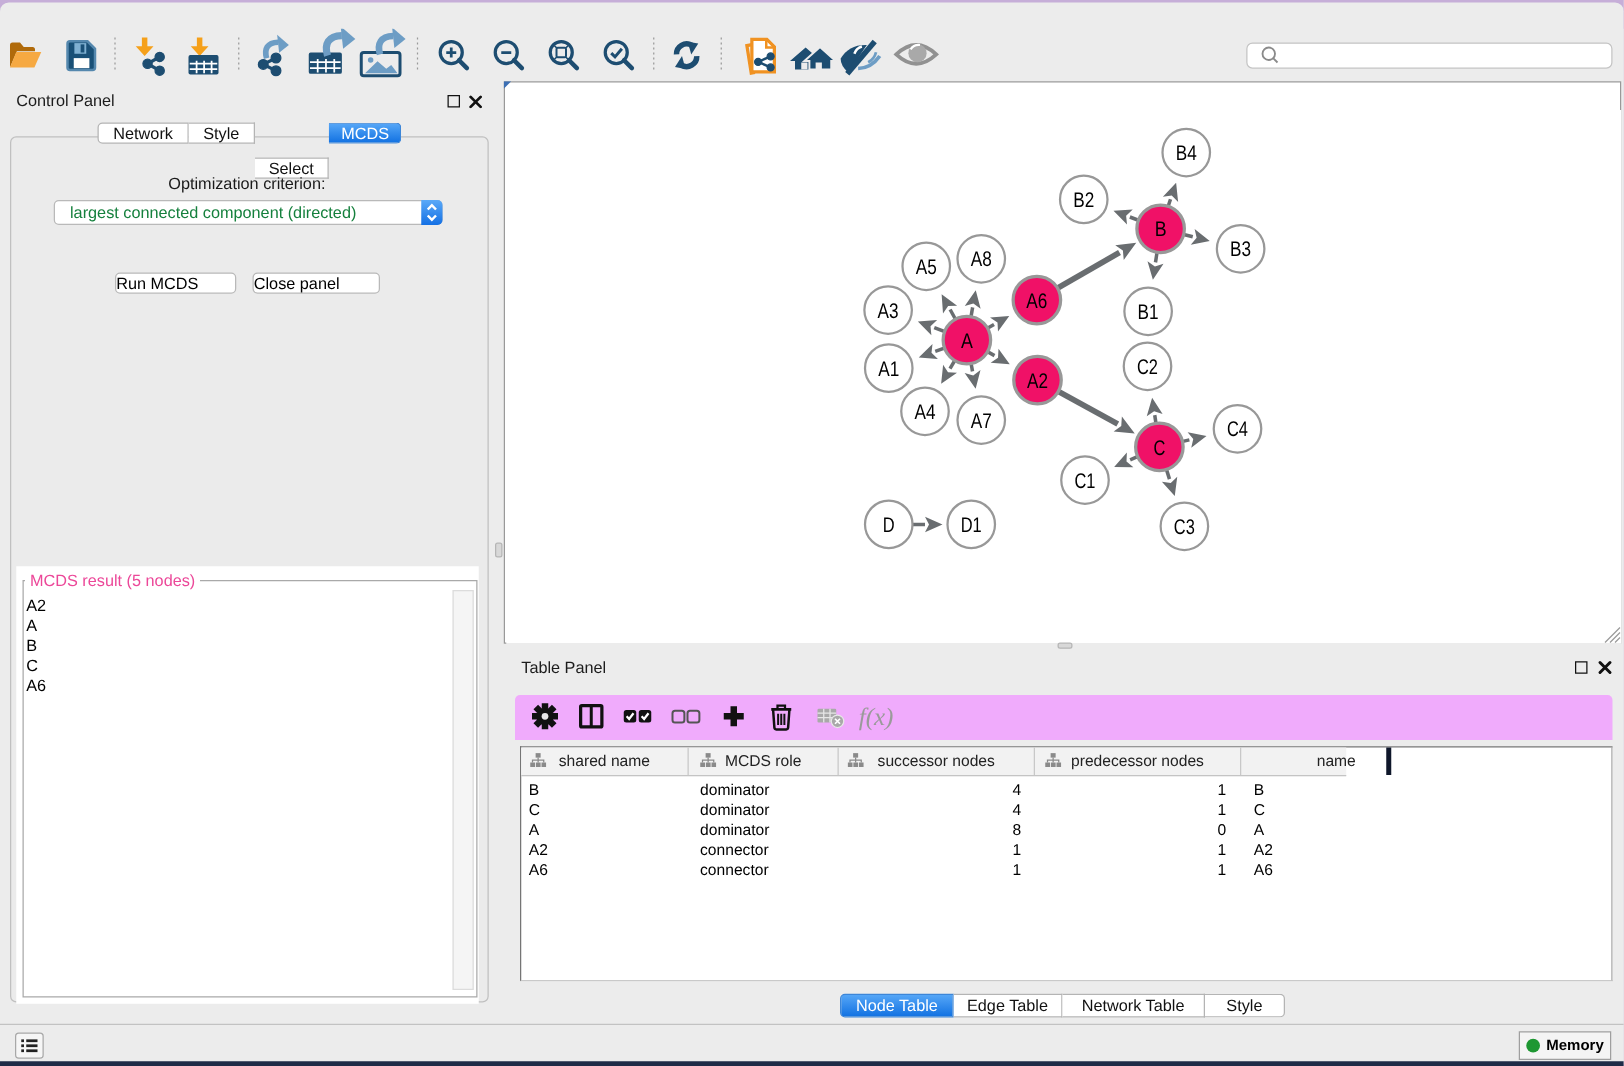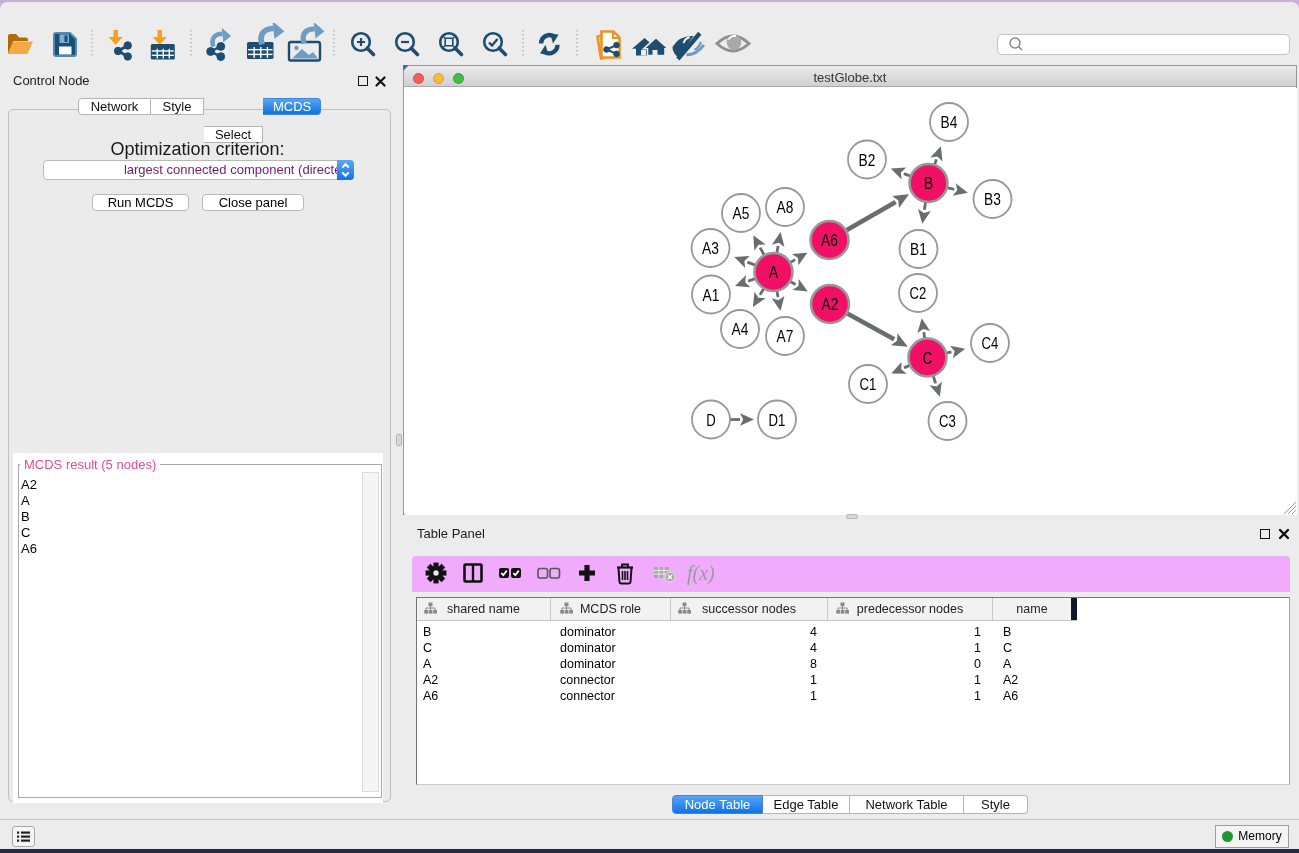--- a/index.html
+++ b/index.html
@@ -23,27 +23,27 @@
 #cp { position:absolute; left:0; top:0; width:395px; height:755px; }
 #cp .hdr { position:absolute; left:13px; top:9px; font-size:13px; color:#1c1c1c; }
 #cppane { position:absolute; left:8px; top:45px; width:383px; height:693px; background:#ebebeb;
   border:1px solid #c0c0c0; border-radius:5px; }
 .tabrow { position:absolute; display:flex; }
 .tabrow .tab { height:17px; background:#fff; border:1px solid #b4b4b4; border-left:none;
   font-size:13px; color:#111; text-align:center; line-height:16px; padding:0 10px; }
 .tabrow .tab:first-child { border-left:1px solid #b4b4b4; border-radius:4px 0 0 4px; }
 .tabrow .tab:last-child { border-radius:0 4px 4px 0; }
 .tabrow .tab.sel { background:linear-gradient(#55a6f7,#1272e2); color:#fff; border-color:#3d86d8; }
-#optlabel { position:absolute; left:0; top:75px; width:395px; text-align:center; font-size:18px; color:#1a1a1a; }
+#optlabel { position:absolute; left:0; top:75px; width:395px; text-align:center; font-size:13px; color:#1a1a1a; }
 #combo { position:absolute; left:43px; top:96px; width:311px; height:20px; background:#fff;
-  border:1px solid #b9b9b9; border-radius:4px; font-size:13px; color:#701a75; line-height:18px; padding-left:12px;text-align:right; }
+  border:1px solid #b9b9b9; border-radius:4px; font-size:13px; color:#15803d; line-height:18px; padding-left:12px; }
 #combo .step { position:absolute; right:-1px; top:-1px; width:17px; height:20px; border-radius:0 4px 4px 0;
   background:linear-gradient(#5aa9f8,#1470e4); }
 .btn { position:absolute; height:17px; background:#fff; border:1px solid #b9b9b9; border-radius:4px;
-  font-size:13px; color:#000; text-align:center; line-height:15px; }
+  font-size:13px; color:#000; text-align:left; line-height:15px;margin-top:24px; }
 
 #resultpanel { position:absolute; left:13px; top:389px; width:370px; height:350px; background:#fff; }
 #resultborder { position:absolute; left:5px; top:11px; width:364px; height:334px; border:1px solid #a9a9a9; }
 #resulttitle { position:absolute; left:7px; top:4px; background:#fff; padding:0 4px; font-size:13px; color:#ec4899; }
 #resultlist { position:absolute; left:8px; top:24px; width:340px; font-size:13px; color:#000; line-height:16px; }
 #resultsb { position:absolute; left:349px; top:19px; width:17px; height:320px; background:#f5f5f5; border:1px solid #dcdcdc; }
 
 #netwin { position:absolute; left:403px; top:1px; width:894px; height:450px; background:#fff; border:1px solid #999; }
 #netwin .wtb { position:absolute; left:0; top:0; width:100%; height:21px;
   background:linear-gradient(#ebebeb,#d0d0d0); border-bottom:1px solid #a9a9a9; }
@@ -55,21 +55,21 @@
 #tptools { position:absolute; left:17px; top:37px; width:878px; height:36px; background:#f0abfc; border-radius:4px 4px 0 0;text-decoration:underline; }
 #tptable { position:absolute; left:21px; top:78px; width:874px; height:188px; background:#fff; border:1px solid #757575; border-bottom-color:#c9c9c9; border-right-color:#aaa; }
 #thead { position:absolute; left:0px; top:0px; width:660px; height:23px; background:#f2f2f2;
   border-bottom:1px solid #c4c4c4; }
 #thead .hc { position:absolute; top:0; height:22px; border-right:1px solid #c8c8c8; font-size:12.5px; color:#222; text-align:center; line-height:22px; }
 .trow { position:absolute; font-size:12.5px; color:#000; }
 
 #btabs { position:absolute; left:277px; top:276px; display:flex; }
 #btabs .tab { height:19px; line-height:18px; }
 
-#statusbar { position:absolute; left:0; top:817px; width:1299px; height:32px; background:#ececec; border-top:1px solid #c2c2c2; }
+#statusbar { position:absolute; left:0; top:817px; width:1299px; height:32px; background:#ececec; border-top:1px solid #c2c2c2;font-weight:bold; }
 #menubtn { position:absolute; left:12px; top:6px; width:23px; height:21px; background:#f6f6f6; border:1px solid #a8a8a8; border-radius:3px; }
 #membtn { position:absolute; left:1215px; top:5px; width:74px; height:23px; background:#f4f4f4; border:1px solid #9f9f9f; font-size:12px; color:#000; text-align:center; line-height:21px; }
 </style>
 </head>
 <body>
 <div id="appwin">
   <div id="toolbar">
     <svg width="1299" height="41" viewBox="0 0 1299 41" style="position:absolute;left:0;top:0">
 <g>
 <path d="M8,31 L8,13 Q8,11 10,11 L16,11 L19,14.5 L26,14.5 Q28,14.5 28,16.5 L28,18 L13.5,18 Z" fill="#b06a0a"></path>
@@ -200,21 +200,21 @@
 </svg>
     <div id="searchbox">
         <svg width="30" height="19" viewBox="0 0 30 19" style="position:absolute;left:5px;top:0">
           <circle cx="12" cy="8" r="5" fill="none" stroke="#8a8a8a" stroke-width="1.5"></circle>
           <line x1="15.5" y1="11.5" x2="19" y2="15" stroke="#8a8a8a" stroke-width="1.5"></line>
         </svg>
       </div>
   </div>
   <div id="main">
     <div id="cp">
-      <div class="hdr">Control Node</div>
+      <div class="hdr">Control Panel</div>
       <div style="position:absolute;left:358px;top:12px;width:10px;height:10px;border:1.5px solid #111;"></div>
  <svg style="position:absolute;left:375px;top:12px;" width="11" height="11" viewBox="0 0 11 11">
           <path d="M1.5,1.5 L9.5,9.5 M9.5,1.5 L1.5,9.5" stroke="#111" stroke-width="2.2" stroke-linecap="round"></path>
         </svg>
       <div id="cppane"></div>
       <div class="tabrow" style="left:78px; top:34px;">
         <div class="tab" style="width:73px;">Network</div>
           <div class="tab" style="width:53px;">Style</div>
           <div class="tab" style="width:59px;margin-top:28px;">Select</div>
           <div class="tab sel" style="width:58px;">MCDS</div>
@@ -231,26 +231,20 @@
         <div id="resultborder"></div>
         <div id="resulttitle">MCDS result (5 nodes)</div>
         <div id="resultlist">A2<br>A<br>B<br>C<br>A6</div>
         <div id="resultsb"></div>
       </div>
     </div>
     <div id="netwin">
       <svg width="6" height="6" viewBox="0 0 6 6" style="position:absolute;left:-1px;top:-1px;z-index:5">
           <path d="M0,0 L6,0 L0,6 Z" fill="#3c6fb4"></path>
         </svg>
-      <div class="wtb">
-        <div class="tl" style="left:9px; top:6.5px; width:11px; height:11px; background:#f55f57; border:0.5px solid #d94c42;"></div>
-        <div class="tl" style="left:29px; top:6.5px; width:11px; height:11px; background:#f7bb3c; border:0.5px solid #dba133;"></div>
-        <div class="tl" style="left:49px; top:6.5px; width:11px; height:11px; background:#3dc043; border:0.5px solid #2fa535;"></div>
-        <div class="wtitle">testGlobe.txt</div>
-      </div>
       <div id="netcanvas">
         <svg width="894" height="427" viewBox="0 0 894 427" style="position:absolute;left:-0.5px;top:-1.5px">
 <g stroke="#696d70" fill="#696d70">
 <line x1="368.5" y1="185.0" x2="343.2" y2="194.1" stroke-width="2.8"></line>
 <polygon points="330.0,198.9 341.0,188.1 340.2,195.2 345.3,200.2" stroke="none"></polygon>
 <line x1="368.5" y1="185.0" x2="342.4" y2="175.1" stroke-width="2.8"></line>
 <polygon points="329.3,170.1 344.7,169.0 339.4,173.9 340.1,181.1" stroke="none"></polygon>
 <line x1="368.5" y1="185.0" x2="355.0" y2="207.9" stroke-width="2.8"></line>
 <polygon points="347.9,220.0 349.5,204.7 353.4,210.7 360.6,211.2" stroke="none"></polygon>
 <line x1="368.5" y1="185.0" x2="355.1" y2="160.6" stroke-width="2.8"></line>
@@ -411,21 +405,21 @@
                 <rect x="4.7" y="8" width="3.8" height="3.6" fill="#8a8a8a"></rect>
                 <rect x="9.2" y="8" width="3.8" height="3.6" fill="#8a8a8a"></rect>
 </svg>successor nodes</div>
           <div class="hc" style="left:411px; width:165px;"><svg class="siteic" width="13" height="12" viewBox="0 0 13 12" style="position:absolute; top:4px;left:8px;">
 <rect x="4.5" y="0.5" width="4" height="3.6" fill="#8a8a8a"></rect>
 <path d="M6.5,4 L6.5,6 M2,8 L2,6 L11,6 L11,8 M6.5,6 L6.5,8" stroke="#8a8a8a" stroke-width="1" fill="none"></path>
 <rect x="0.2" y="8" width="3.8" height="3.6" fill="#8a8a8a"></rect>
                 <rect x="4.7" y="8" width="3.8" height="3.6" fill="#8a8a8a"></rect>
                 <rect x="9.2" y="8" width="3.8" height="3.6" fill="#8a8a8a"></rect>
 </svg>predecessor nodes</div>
-          <div class="hc" style="left:576px; width:84px; border-right:6px solid #0f172a;">name</div>
+          <div class="hc" style="left:612px; width:84px; border-right:4px solid #0f172a;">name</div>
         </div>
         <div class="trow" style="left:6px; top:27px;">B</div>
 <div class="trow" style="left:143px; top:27px;">dominator</div>
 <div class="trow" style="left:254px; top:27px; width:146px; text-align:right;">4</div>
 <div class="trow" style="left:411px; top:27px; width:153px; text-align:right;">1</div>
 <div class="trow" style="left:586px; top:27px;">B</div>
 <div class="trow" style="left:6px; top:43px;">C</div>
 <div class="trow" style="left:143px; top:43px;">dominator</div>
 <div class="trow" style="left:254px; top:43px; width:146px; text-align:right;">4</div>
 <div class="trow" style="left:411px; top:43px; width:153px; text-align:right;">1</div>

